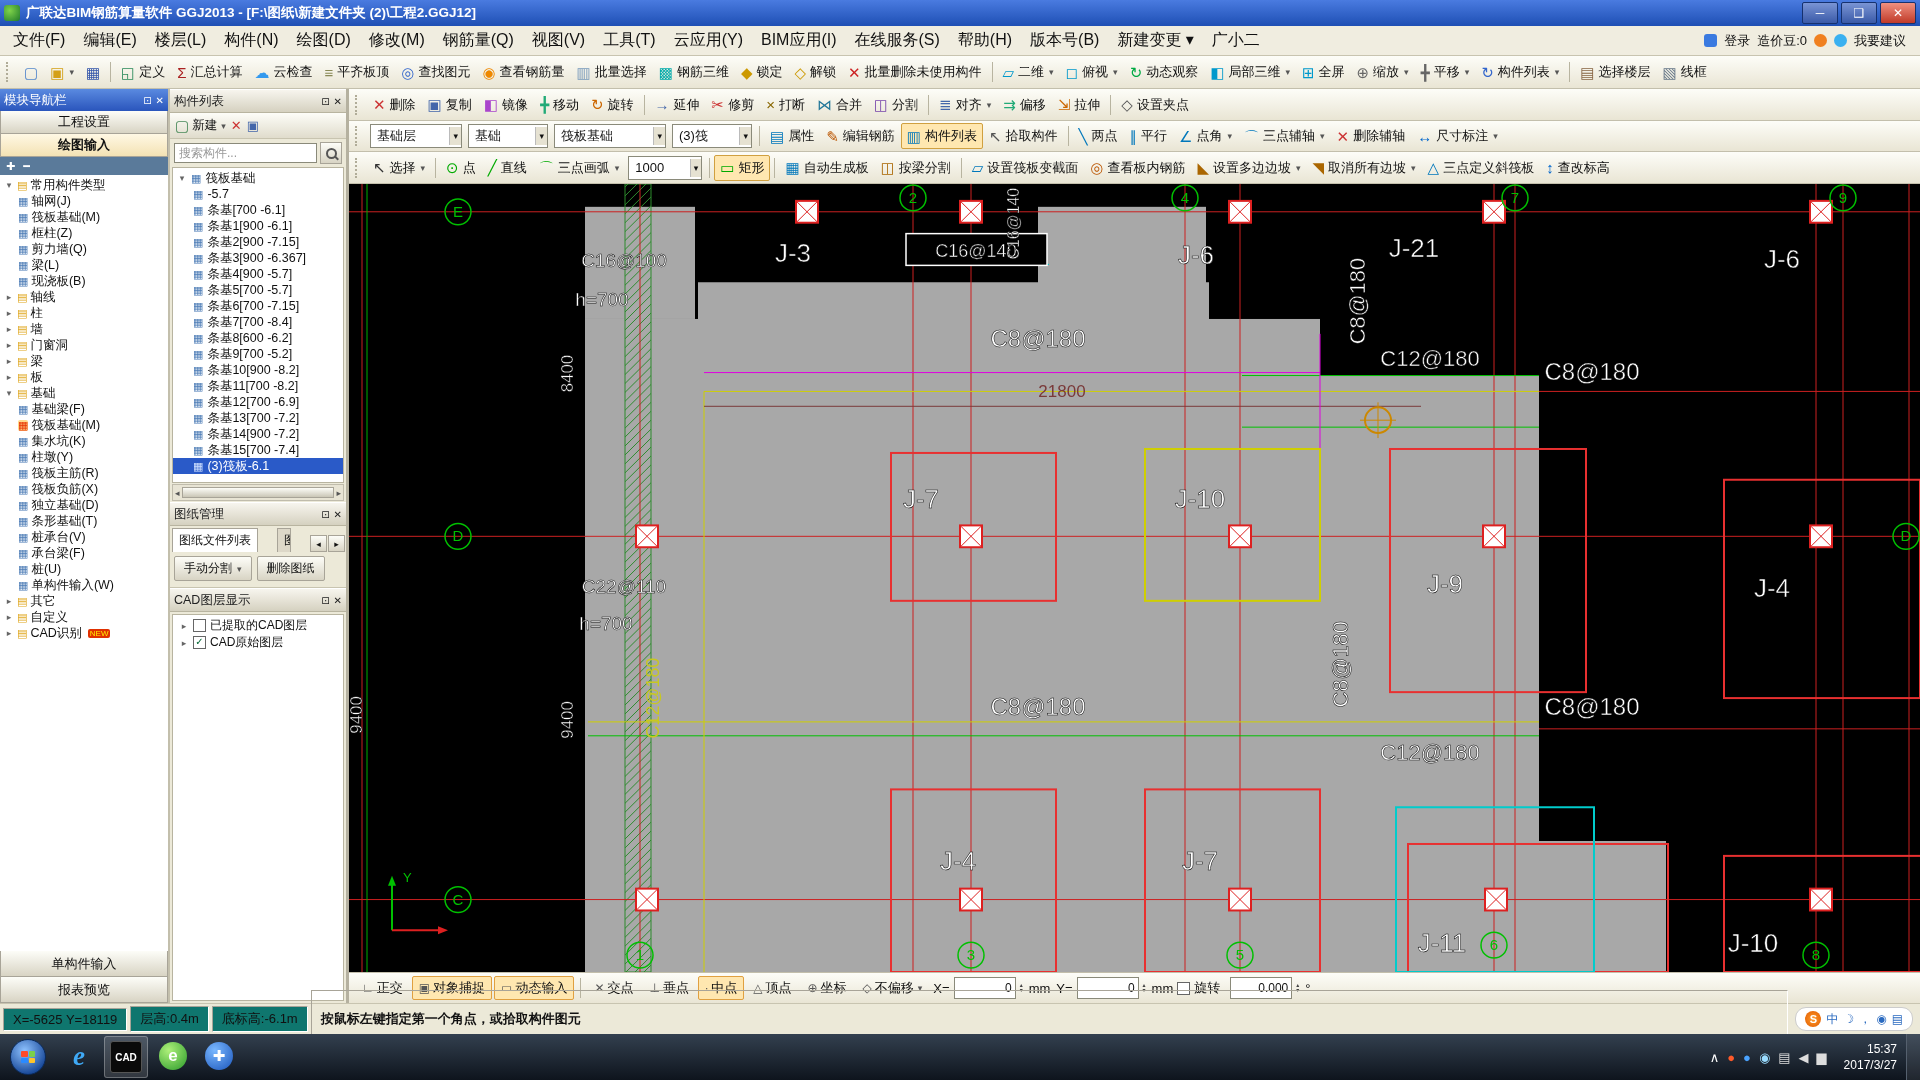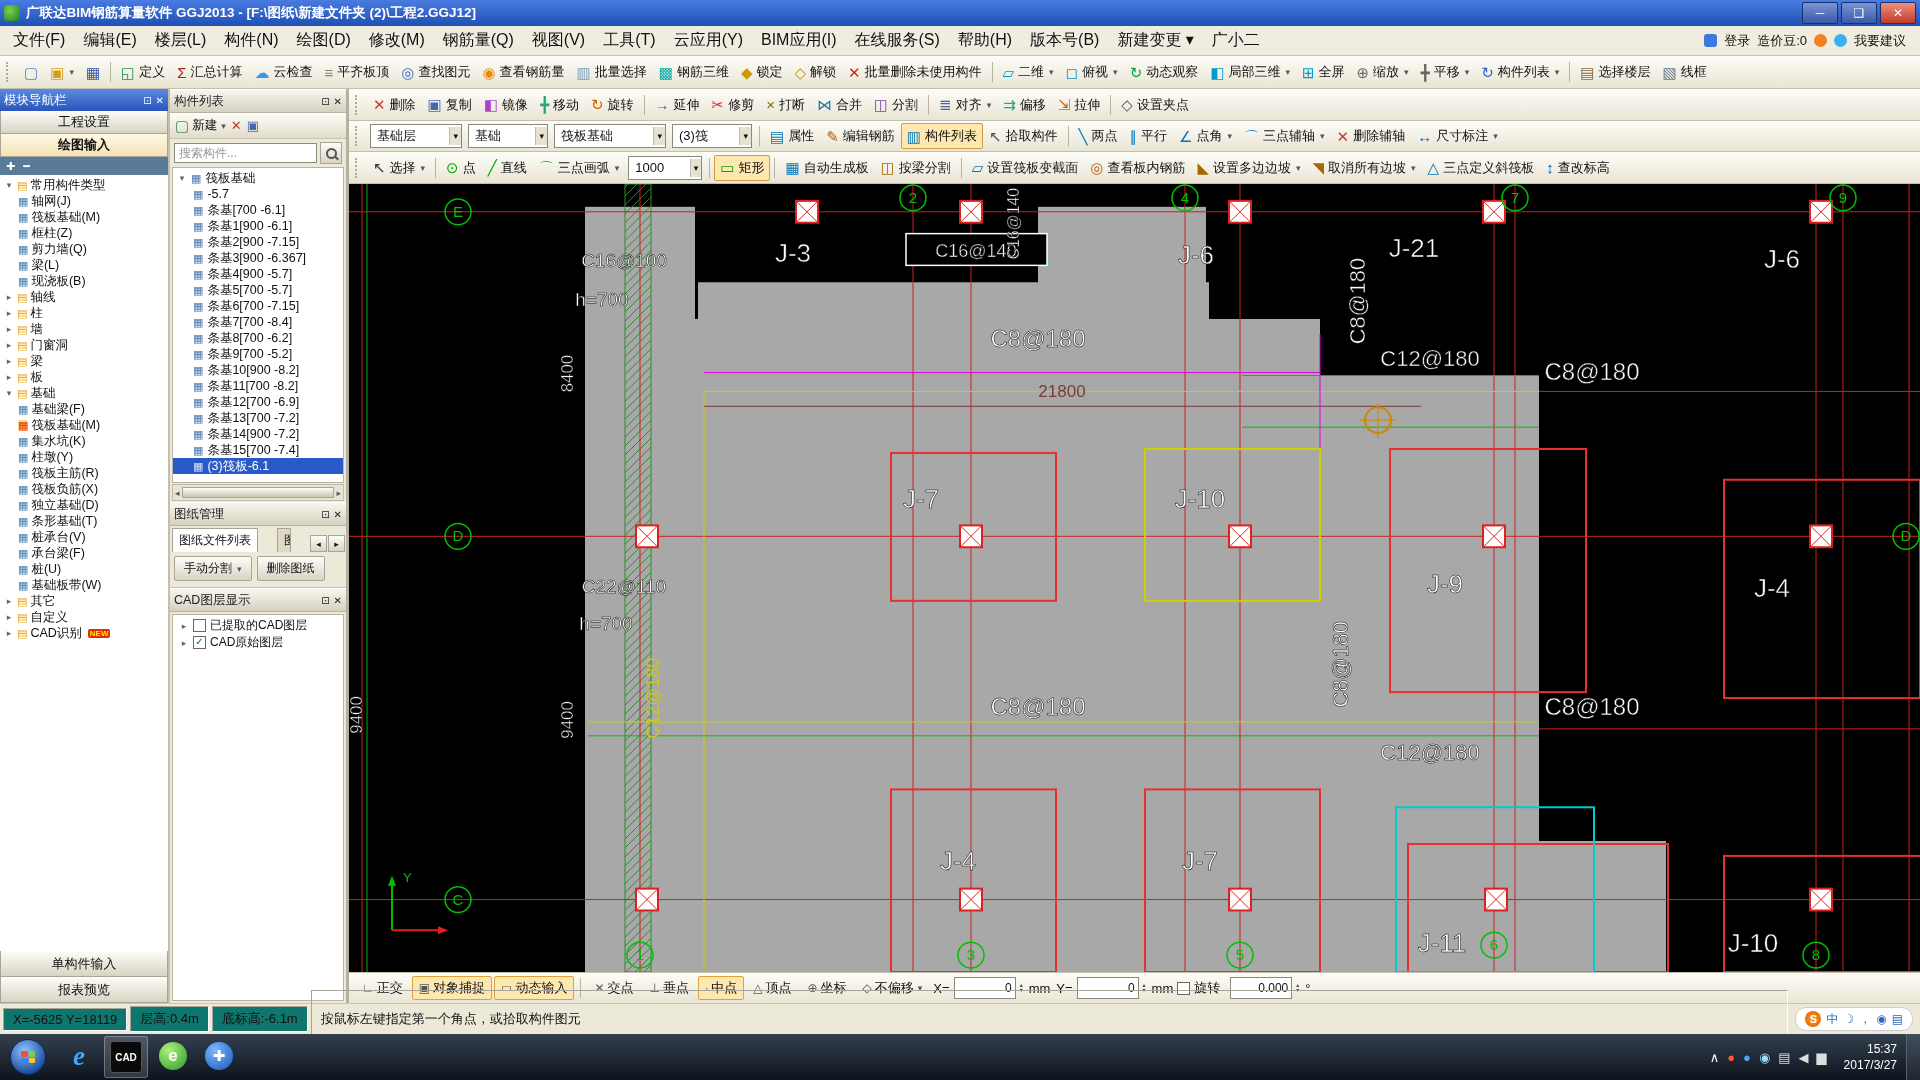--- a/index.html
+++ b/index.html
@@ -47,21 +47,21 @@
   .nav-btn.active{background:linear-gradient(#fff8e4,#f3e2b4);font-weight:bold;}
   .nav-btn.big{height:25px;}
   .nav-tools{height:18px;background:#5a7a9a;display:flex;align-items:center;gap:8px;padding:0 6px;color:#fff;font-size:11px;flex:0 0 auto;}
   .nav-tree{flex:1;background:#fff;overflow:hidden;font-size:12.5px;padding:2px 0;min-height:0;}
   .tree-row{height:16px;display:flex;align-items:center;gap:3px;white-space:nowrap;}
   .tw{width:10px;text-align:center;font-size:9px;color:#666;flex:0 0 auto;}
   .ti{font-size:11px;line-height:1;flex:0 0 auto;}
   .ti.folder{color:#e0a820;}
   .ti.item{color:#4a7ab5;}
   .ti.cur{color:#e83000;background:#ffd88a;border-radius:2px;}
-  .badge-new{background:#e03000;color:#ffea00;font-size:8px;padding:0 2px;border-radius:2px;margin-left:3px;font-weight:bold;}
+  .badge-new{background:#e03000;color:#ffea00;font-size:8px;padding:0 2px;border-radius:2px;margin-left:3px;font-weight:normal;}
 
   .cl-toolbar{height:25px;display:flex;align-items:center;gap:5px;padding:0 5px;background:linear-gradient(#fdfdf8,#e0dccc);border-bottom:1px solid #c8c4b0;flex:0 0 auto;font-size:12.5px;}
   .cl-btn{display:inline-flex;align-items:center;gap:3px;}
   .search-row{height:24px;display:flex;align-items:center;padding:2px 4px;gap:3px;flex:0 0 auto;}
   .search-input{flex:1;border:1px solid #8a8a7a;background:#fff;font-size:12px;color:#999;padding:0 4px;height:18px;line-height:18px;white-space:nowrap;overflow:hidden;}
   .search-btn{width:20px;height:20px;display:flex;align-items:center;justify-content:center;background:linear-gradient(#fdfdf8,#d8d4c4);border:1px solid #a8a498;}
   .mag{width:7px;height:7px;border:2px solid #555;border-radius:50%;position:relative;display:inline-block;}
   .mag::after{content:"";position:absolute;width:5px;height:2px;background:#555;transform:rotate(45deg);right:-4px;bottom:-2px;}
   .comp-tree{height:310px;background:#fff;border:1px solid #b8b4a0;margin:0 2px;font-size:12.5px;overflow:hidden;padding:2px 0;flex:0 0 auto;}
   .comp-row{height:16px;display:flex;align-items:center;gap:4px;white-space:nowrap;padding-left:4px;}
@@ -90,21 +90,21 @@
   .snap-btn{display:inline-flex;align-items:center;gap:3px;padding:2px 6px;border:1px solid transparent;border-radius:2px;white-space:nowrap;}
   .snap-btn.active{background:#ffe7b0;border-color:#e0a040;}
   .snap-glyph{font-size:12px;color:#555;}
   .num-input{width:54px;height:20px;background:#fff;border:1px solid #8a8a7a;display:inline-flex;align-items:center;justify-content:flex-end;padding:0 3px;font-size:12px;}
   .spin{display:inline-flex;flex-direction:column;font-size:6px;line-height:5px;color:#444;margin:0 2px;}
   .sb-lbl{margin:0 2px;white-space:nowrap;}
 
   
   .statusbar{height:30px;display:flex;align-items:center;background:#ece9d8;border-top:1px solid #c8c4b0;font-size:13px;gap:3px;padding:0 3px;flex:0 0 auto;}
   .sb-cell{border:1px solid;border-color:#a8a498 #fff #fff #a8a498;padding:3px 9px;white-space:nowrap;background:#0f766e;}
-  .sb-msg{flex:1;border:1px solid;border-color:#a8a498 #fff #fff #a8a498;padding:19px 9px;white-space:nowrap;overflow:hidden;}
+  .sb-msg{flex:1;border:1px solid;border-color:#a8a498 #fff #fff #a8a498;padding:19px 9px;white-space:nowrap;overflow:hidden;font-weight:bold;}
   .sogou{display:flex;align-items:center;gap:5px;padding:0 9px;background:#fff;border:1px solid #ccc;border-radius:11px;height:22px;margin:0 4px;}
   .sogou-s{width:16px;height:16px;border-radius:50%;background:radial-gradient(#ff9a2a,#e05a00);color:#fff;font-weight:bold;font-size:11px;display:flex;align-items:center;justify-content:center;}
   .ime-ico{font-size:12px;color:#2a6ac0;}
 
   
   .taskbar{height:46px;background:linear-gradient(#33404f,#0e141d);display:flex;align-items:center;padding:0;color:#fff;flex:0 0 auto;}
   .start-orb{width:34px;height:34px;border-radius:50%;background:radial-gradient(circle at 40% 32%,#8ec2ff,#1a4a9a 75%);border:1px solid #0a2a5a;display:flex;align-items:center;justify-content:center;margin:0 10px;flex:0 0 auto;}
   .orb-flag{width:14px;height:12px;display:grid;grid-template-columns:1fr 1fr;grid-template-rows:1fr 1fr;gap:1px;}
   .orb-flag span{border-radius:1px;}
   .task-icon{width:42px;height:40px;display:flex;align-items:center;justify-content:center;margin:0 2px;border-radius:3px;flex:0 0 auto;}
@@ -386,21 +386,21 @@
             <div class="tree-row" style="padding-left: 18px;">
               <span class="ti item">▦</span>
               <span>承台梁(F)</span>
             </div>
             <div class="tree-row" style="padding-left: 18px;">
               <span class="ti item">▦</span>
               <span>桩(U)</span>
             </div>
             <div class="tree-row" style="padding-left: 18px;">
               <span class="ti item">▦</span>
-              <span>基础板带(W)</span>
+              <span>单构件输入(W)</span>
             </div>
             <div class="tree-row" style="padding-left: 4px;">
               <span class="tw">▸</span>
               <span class="ti folder">▤</span>
               <span>其它</span>
             </div>
             <div class="tree-row" style="padding-left: 4px;">
               <span class="tw">▸</span>
               <span class="ti folder">▤</span>
               <span>自定义</span>
@@ -474,21 +474,21 @@
             <div class="comp-row" style="padding-left: 20px;">
               <span class="ti item">▦</span>
               <span>条基6[700 -7.15]</span>
             </div>
             <div class="comp-row" style="padding-left: 20px;">
               <span class="ti item">▦</span>
               <span>条基7[700 -8.4]</span>
             </div>
             <div class="comp-row" style="padding-left: 20px;">
               <span class="ti item">▦</span>
-              <span>条基8[700 -6.2]</span>
+              <span>条基8[600 -6.2]</span>
             </div>
             <div class="comp-row" style="padding-left: 20px;">
               <span class="ti item">▦</span>
               <span>条基9[700 -5.2]</span>
             </div>
             <div class="comp-row" style="padding-left: 20px;">
               <span class="ti item">▦</span>
               <span>条基10[900 -8.2]</span>
             </div>
             <div class="comp-row" style="padding-left: 20px;">

